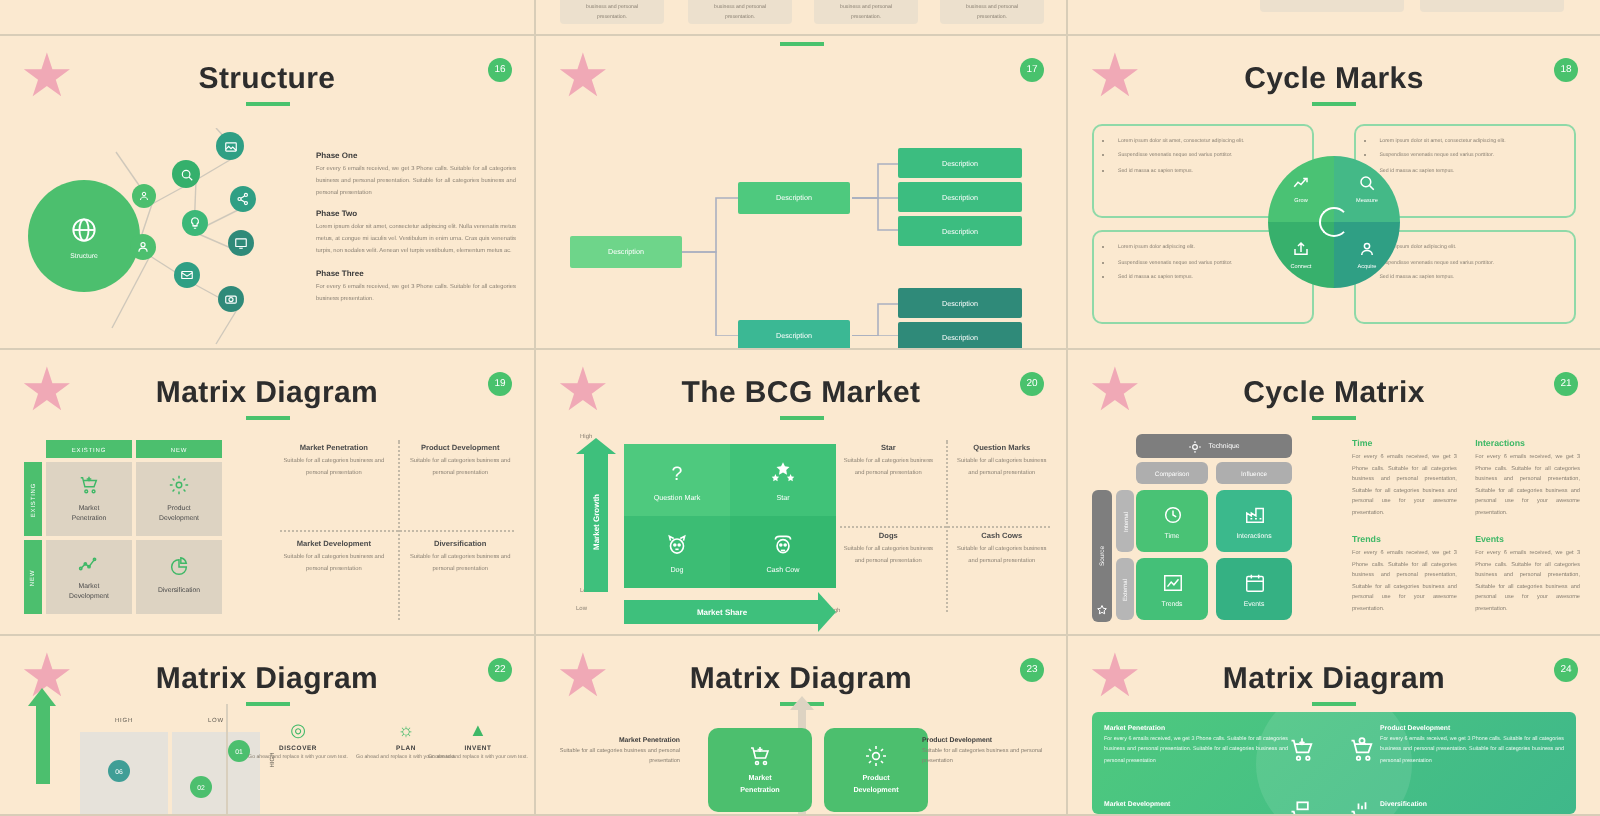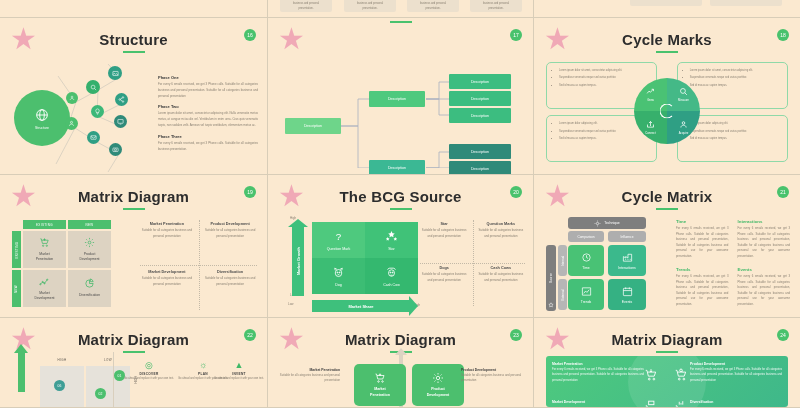--- a/index.html
+++ b/index.html
@@ -527,21 +527,21 @@
       <div class="mx-q" style="right:0;top:50px">
         <h4>Diversification</h4>
         <p>Suitable for all categories business and personal presentation</p>
       </div>
     </div>
   </div>
 
   <div class="slide">
     <div class="star">★</div>
     <div class="badge">20</div>
-    <div class="s-title">The BCG Source</div>
+    <div class="s-title">The BCG Market</div>
     <div class="s-underline"></div>
 
     <div class="bcg">
       <div class="ax-t" style="left:8px;top:-6px">High</div>
       <div class="ax-t" style="left:8px;top:71px">Low</div>
       <div class="ax-t" style="left:6px;top:80px">Low</div>
       <div class="ax-t" style="left:132px;top:81px">High</div>
 
       <div class="yarrow">
           <span>Market Growth</span>

